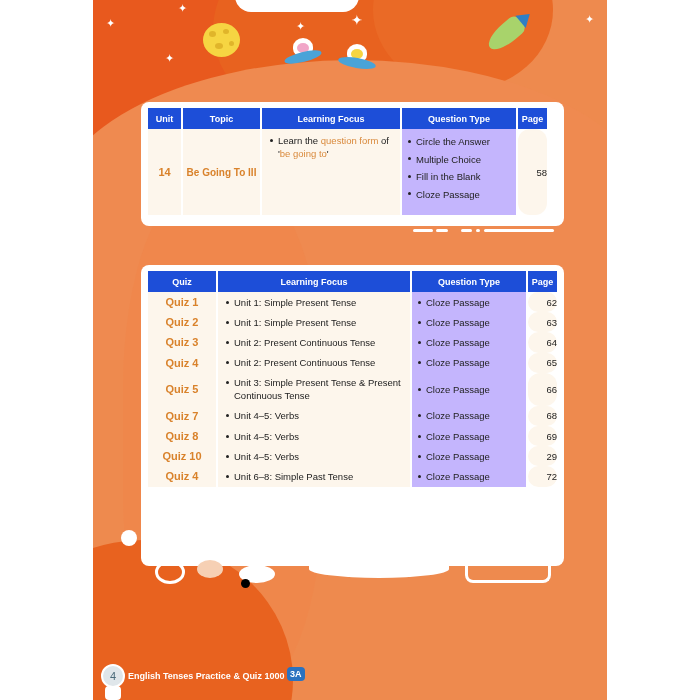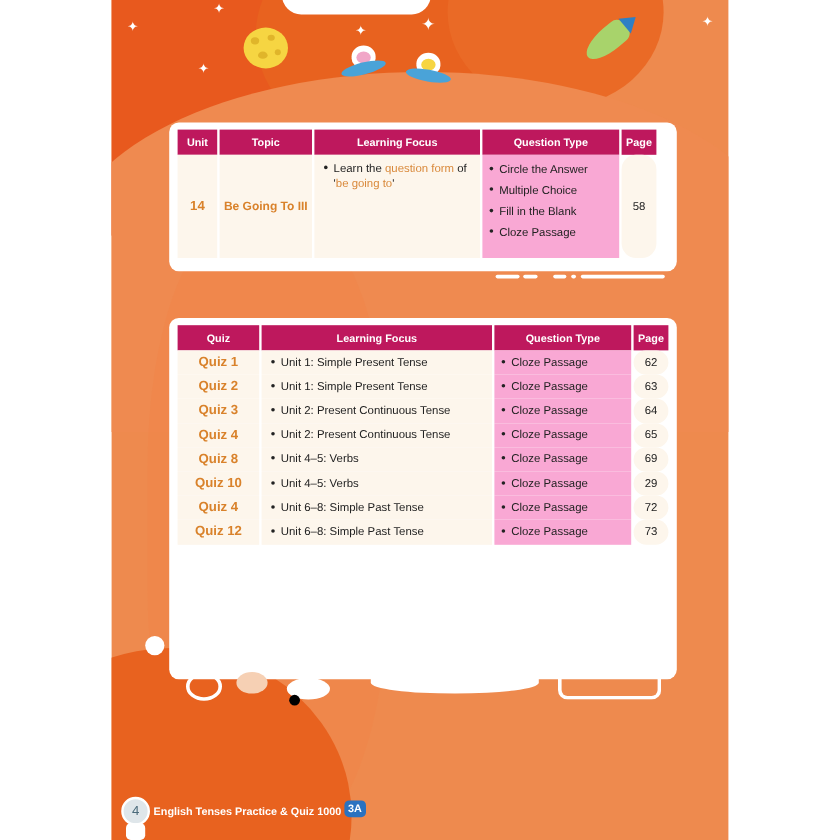--- a/index.html
+++ b/index.html
@@ -20,25 +20,25 @@
   .ufo .dome { position:absolute; left:9px; top:0; width:20px; height:18px; border-radius:50% 50% 40% 40%; background:#fff; }
   .ufo .saucer { position:absolute; left:0; top:14px; width:38px; height:10px; border-radius:50%; background:#4aa3d8; transform:rotate(-14deg); }
   .ufo .face { position:absolute; left:13px; top:5px; width:12px; height:10px; border-radius:50%; }
   .rocket { position:absolute; left:392px; top:24px; width:42px; height:20px; background:#a8d36b; border-radius:60% 20% 20% 60% / 50%; transform:rotate(-40deg); }
   .rocket::after { content:""; position:absolute; right:-10px; top:2px; border-left:12px solid #2f7fc4; border-top:8px solid transparent; border-bottom:8px solid transparent; }
 
   .card { position:absolute; background:#fff; border-radius:8px; }
   .card1 { left:48px; top:102px; width:423px; height:124px; }
   .card2 { left:48px; top:265px; width:423px; height:301px; }
   table { border-collapse:separate; border-spacing:2px 0; position:absolute; left:5px; top:6px; }
-  th { background:#be185d; color:#fff; font-weight:bold; font-size:9px; height:21px; padding:0; text-align:center; }
+  th { background:#1d4ed8; color:#fff; font-weight:bold; font-size:9px; height:21px; padding:0; text-align:center; }
   td { background:#fdf6ec; font-size:9.5px; color:#222; padding:0; vertical-align:middle; }
-  td.qt { background:#f9a8d4;margin-left:20px; }
+  td.qt { background:#c4b5fd;margin-left:20px; }
   td.num { text-align:center; font-weight:bold; color:#d9822b; font-size:11px; }
-  td.pg { text-align:center;border-radius:12px; }
+  td.pg { text-align:right;border-radius:12px; }
   .hl { color:#d9893b; }
   .bl { padding-left:8px; }
   .dot { display:inline-block; width:3px; height:3px; border-radius:50%; background:#222; margin-right:5px; vertical-align:middle; position:relative; top:-1px; }
   .stack div { line-height:17.5px; }
   .deco-dash { position:absolute; height:3px; background:#fff; border-radius:2px; }
   .bump { position:absolute; background:#fff; border-radius:50%; }
   .astro { position:absolute; left:8px; top:664px; width:20px; height:20px; border-radius:50%; background:#dfe6ea; border:2px solid #fff; text-align:center; font-size:11px; line-height:20px; color:#4a6a7a; }
   .astro-body { position:absolute; left:12px; top:686px; width:16px; height:14px; background:#fff; border-radius:4px; }
   .footer-title { position:absolute; left:35px; top:671px; color:#fff; font-size:9px; font-weight:bold; white-space:nowrap; }
   .badge { position:absolute; left:194px; top:667px; background:#2a72c0; color:#fff; font-weight:bold; font-size:9px; padding:2px 3px; border-radius:4px; }
@@ -148,43 +148,49 @@
             <td class="bl" style="line-height:13px"><span class="dot"></span><span>Unit 2: Present Continuous Tense</span></td>
             <td class="qt" style="padding-left:6px"><span class="dot"></span><span>Cloze Passage</span></td>
             <td class="pg">64</td>
           </tr>
           <tr style="height: 20.2px;">
             <td class="num">Quiz 4</td>
             <td class="bl" style="line-height:13px"><span class="dot"></span><span>Unit 2: Present Continuous Tense</span></td>
             <td class="qt" style="padding-left:6px"><span class="dot"></span><span>Cloze Passage</span></td>
             <td class="pg">65</td>
           </tr>
+          <tr style="height: 33px;">
+            <td class="num">Quiz 5</td>
+            <td class="bl" style="line-height:13px"><span class="dot"></span><span>Unit 3: Simple Present Tense &amp; Present</span><br><span style="padding-left:8px">Continuous Tense</span></td>
+            <td class="qt" style="padding-left:6px"><span class="dot"></span><span>Cloze Passage</span></td>
+            <td class="pg">66</td>
+          </tr>
+          <tr style="height: 20.2px;">
+            <td class="num">Quiz 7</td>
+            <td class="bl" style="line-height:13px"><span class="dot"></span><span>Unit 4–5: Verbs</span></td>
+            <td class="qt" style="padding-left:6px"><span class="dot"></span><span>Cloze Passage</span></td>
+            <td class="pg">68</td>
+          </tr>
           <tr style="height: 20.2px;">
             <td class="num">Quiz 8</td>
             <td class="bl" style="line-height:13px"><span class="dot"></span><span>Unit 4–5: Verbs</span></td>
             <td class="qt" style="padding-left:6px"><span class="dot"></span><span>Cloze Passage</span></td>
             <td class="pg">69</td>
           </tr>
           <tr style="height: 20.2px;">
             <td class="num">Quiz 10</td>
             <td class="bl" style="line-height:13px"><span class="dot"></span><span>Unit 4–5: Verbs</span></td>
             <td class="qt" style="padding-left:6px"><span class="dot"></span><span>Cloze Passage</span></td>
             <td class="pg">29</td>
           </tr>
           <tr style="height: 20.2px;">
             <td class="num">Quiz 4</td>
             <td class="bl" style="line-height:13px"><span class="dot"></span><span>Unit 6–8: Simple Past Tense</span></td>
             <td class="qt" style="padding-left:6px"><span class="dot"></span><span>Cloze Passage</span></td>
             <td class="pg">72</td>
-          </tr>
-          <tr style="height: 20.2px;">
-            <td class="num">Quiz 12</td>
-            <td class="bl" style="line-height:13px"><span class="dot"></span><span>Unit 6–8: Simple Past Tense</span></td>
-            <td class="qt" style="padding-left:6px"><span class="dot"></span><span>Cloze Passage</span></td>
-            <td class="pg">73</td>
           </tr>
         </tbody>
     </table>
   </div>
 
   <div class="bump" style="left:28px;top:530px;width:16px;height:16px"></div>
   <div class="bump" style="left:62px;top:560px;width:24px;height:18px;border:3px solid #fff;background:transparent"></div>
   <div class="bump" style="left:104px;top:560px;width:26px;height:18px;background:#f6d0b4"></div>
   <div class="bump" style="left:146px;top:565px;width:36px;height:18px"></div>
   <div class="bump" style="left:148px;top:579px;width:9px;height:9px;background:#000"></div>

